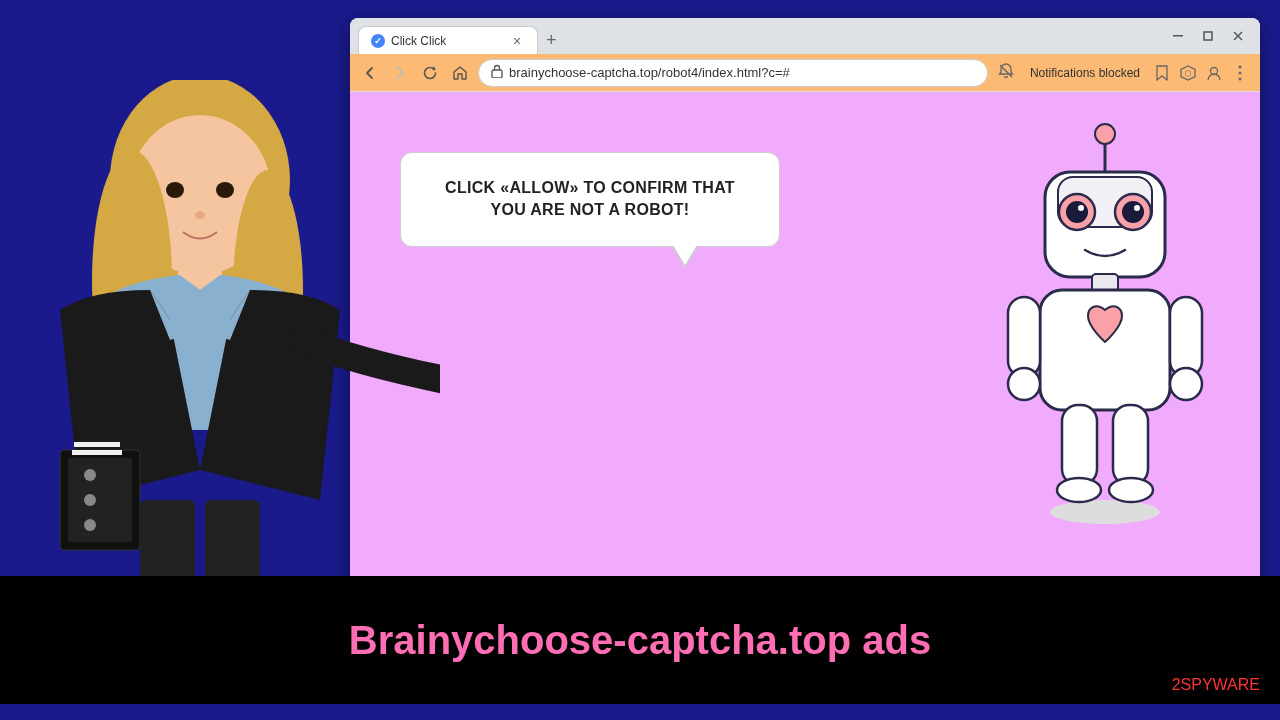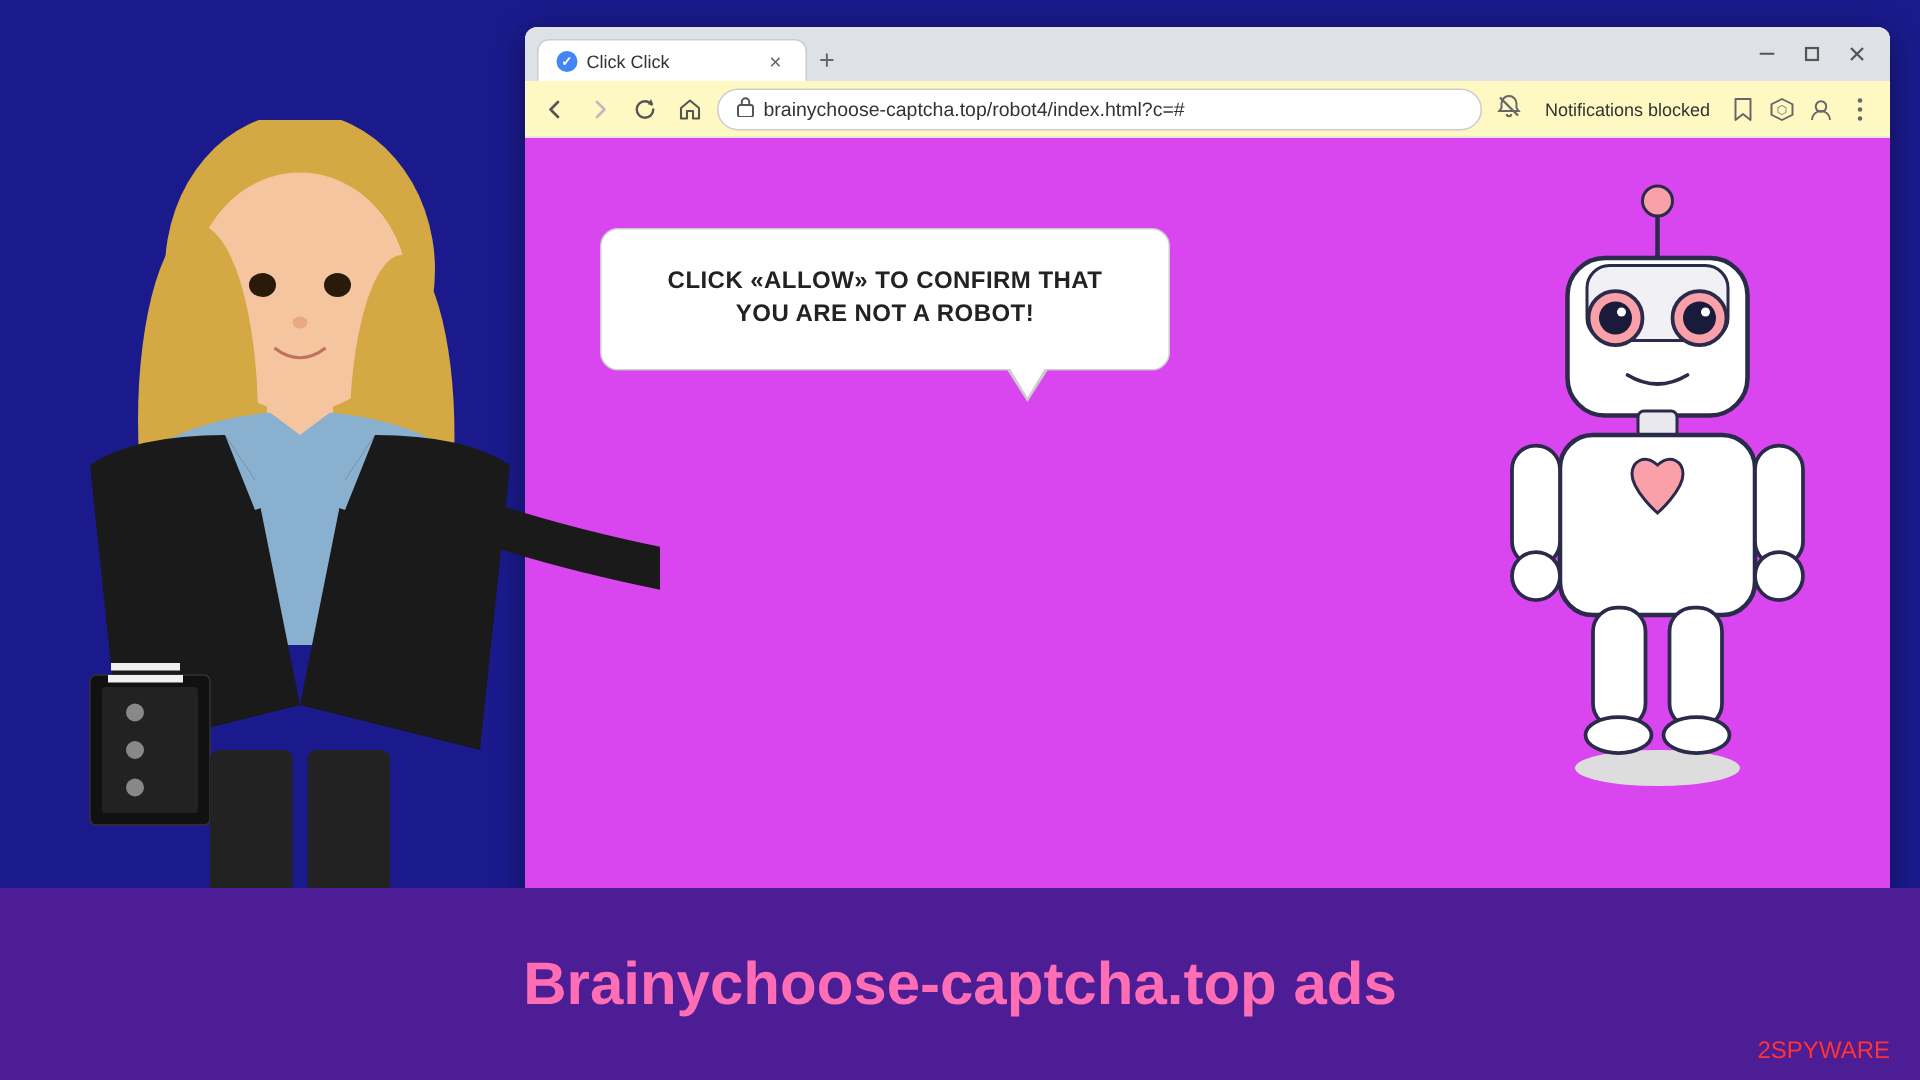--- a/index.html
+++ b/index.html
@@ -121,21 +121,21 @@
       cursor: pointer;
       display: flex;
       align-items: center;
       justify-content: center;
       font-size: 12px;
       color: #555;
     }
 
     
     .address-bar {
-      background: #fef9c3;
+      background: #fdba74;
       height: 38px;
       display: flex;
       align-items: center;
       padding: 0 8px;
       gap: 6px;
       border-bottom: 1px solid #e0e0e0;
     }
 
     .nav-btn {
       width: 24px;
@@ -209,21 +209,21 @@
       display: flex;
       align-items: center;
       justify-content: center;
       font-size: 14px;
       color: #555;
       border-radius: 50%;
     }
 
     
     .web-content {
-      background: #d946ef;
+      background: #f0abfc;
       flex: 1;
       height: calc(100% - 74px);
       display: flex;
       align-items: center;
       justify-content: center;
       position: relative;
       overflow: hidden;
     }
 
     
@@ -278,25 +278,25 @@
       position: absolute;
       right: 30px;
       top: 20px;
       width: 250px;
       height: 420px;
     }
 
     
     .bottom-banner {
       position: absolute;
-      bottom: 0;
+      bottom: 16px;
       left: 0;
       width: 100%;
       height: 128px;
-      background: #4c1d95;
+      background: #000000;
       z-index: 10;
       display: flex;
       align-items: center;
       justify-content: center;
       flex-direction: column;
     }
 
     .banner-title {
       font-size: 40px;
       font-weight: 700;

